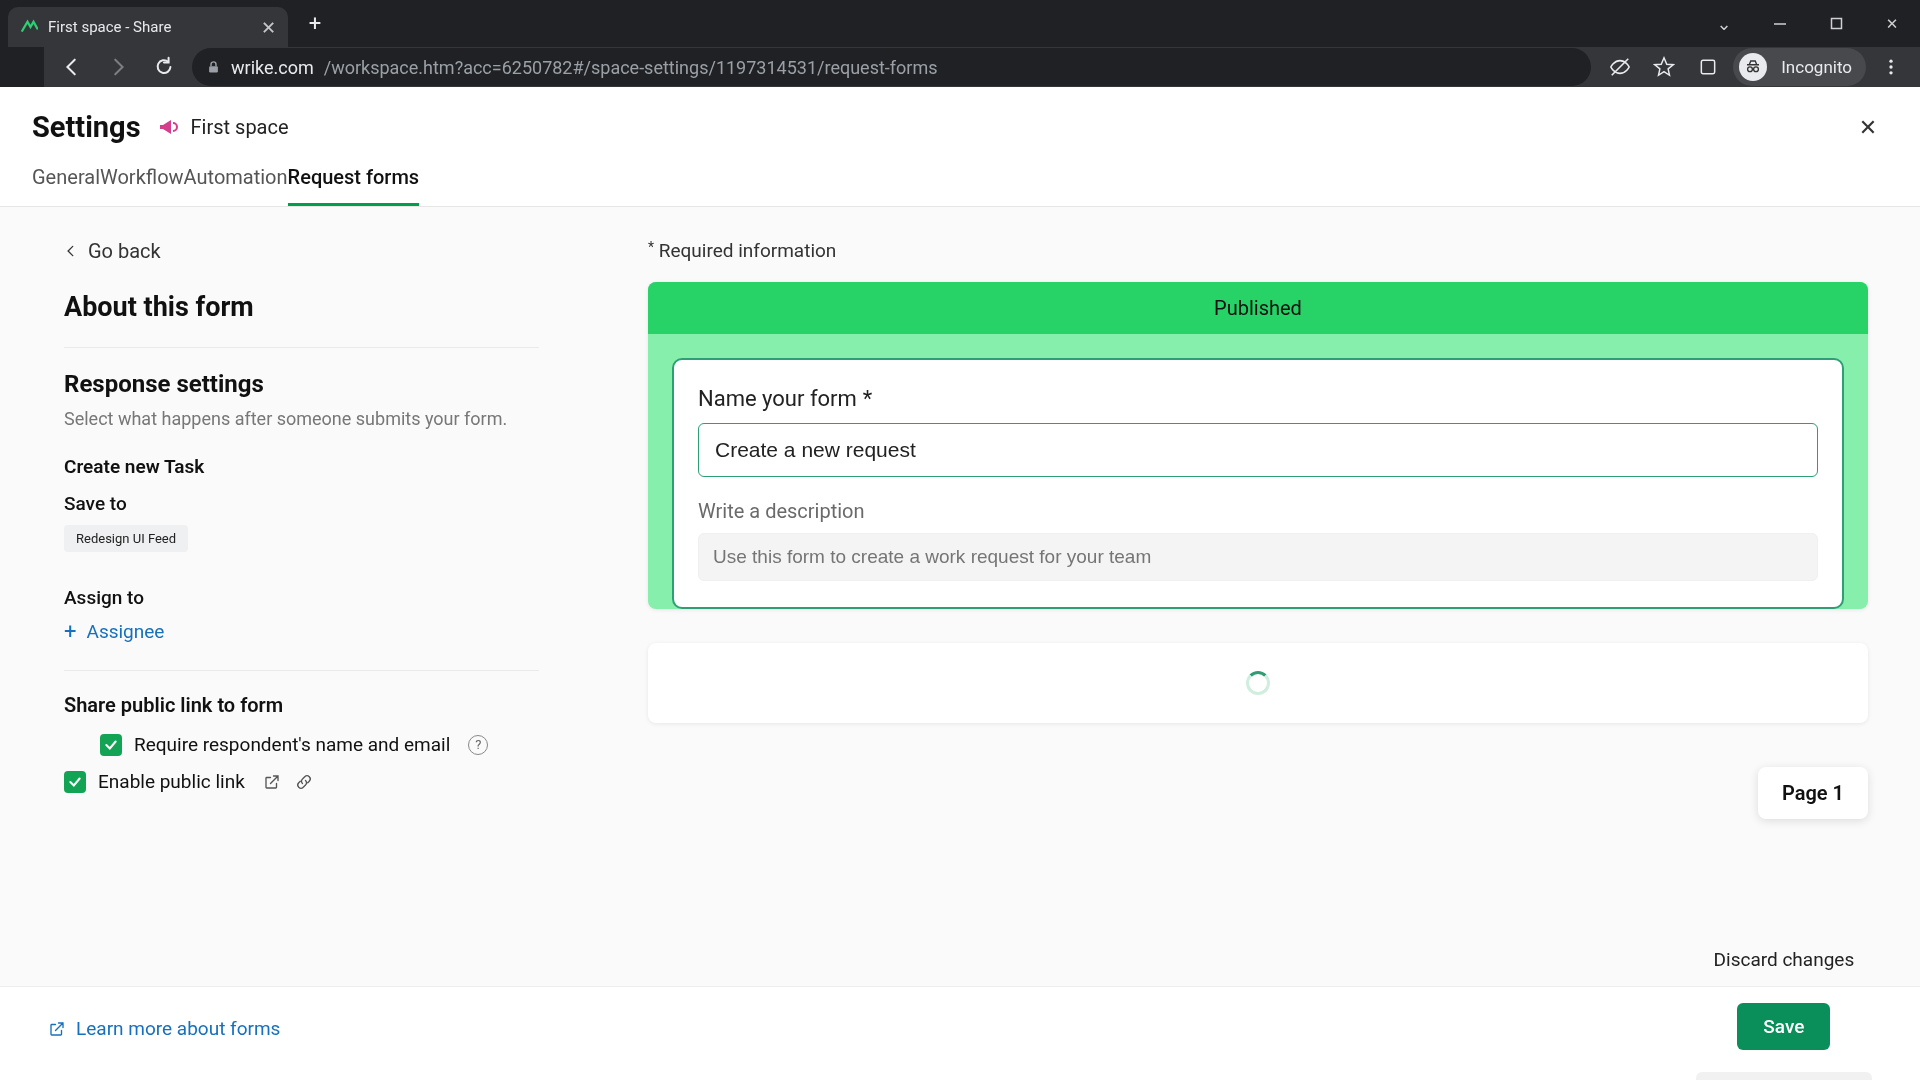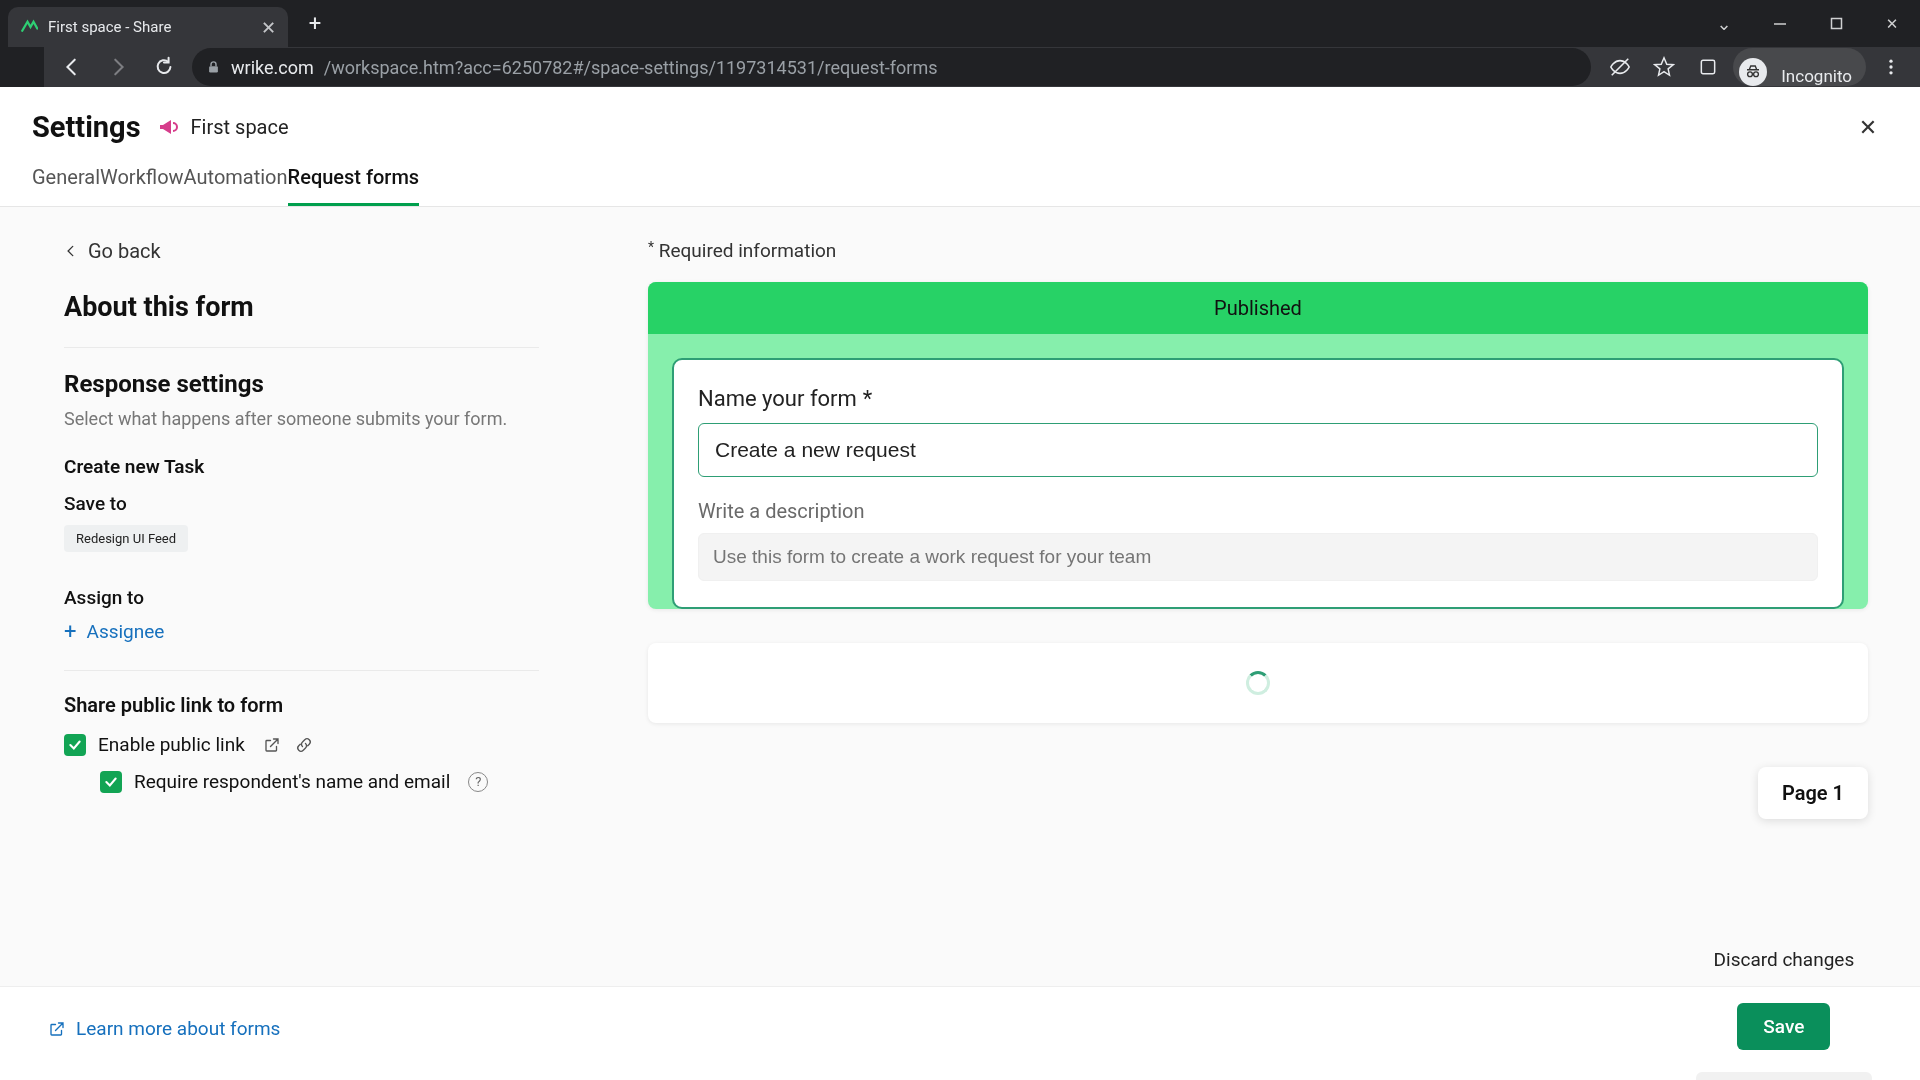--- a/index.html
+++ b/index.html
@@ -16,21 +16,21 @@
   .win-controls span { width: 56px; height: 44px; display: flex; align-items: center; justify-content: center; cursor: pointer; font-size: 15px;}
   .win-controls .chevdown { font-size: 18px; }
 
   .addr-bar { display: flex; align-items: center; height: 40px; background: #35363a; padding: 0 10px; gap: 10px; margin-left: 44px; }
   .nav-icn { width: 36px; height: 36px; display: flex; align-items: center; justify-content: center; color: #e8eaed; cursor: pointer; }
   .nav-icn.disabled { opacity: .4; }
   .url-field { flex: 1; background: #202124; border-radius: 22px; height: 38px; display: flex; align-items: center; padding: 0 14px; color: #9aa0a6; font-size: 18px; gap: 10px;}
   .url-field .host { color: #e8eaed; }
   .right-icons { display: flex; align-items: center; gap: 6px; color: #e8eaed; }
   .right-icons .btn { width: 38px; height: 38px; display: flex; align-items: center; justify-content: center; cursor: pointer; }
-  .incog-pill { display: flex; align-items: flex-end; gap: 14px; background: #48494c; border-radius: 22px; height: 38px; padding: 0 14px 0 6px; color: #e8eaed; font-size: 17px; cursor: pointer;}
+  .incog-pill { display: flex; align-items: center; gap: 14px; background: #48494c; border-radius: 22px; height: 38px; padding: 0 14px 0 6px; color: #e8eaed; font-size: 17px; cursor: pointer;}
   .incog-pill .avatar { width: 28px; height: 28px; border-radius: 50%; background: #e8eaed; color: #333; display: flex; align-items: center; justify-content: center; }
 
   
   .app { background: #fff; width: 100%; height: calc(1080px - 97px); position: relative; display: flex; flex-direction: column;}
   .app-header { display: flex; align-items: center; padding: 20px 32px 0 32px; gap: 16px; }
   .app-title { font-size: 29px; font-weight: 700; color: #111; }
   .space-chip { display: flex; align-items: center; gap: 10px; color: #222; font-size: 20px; }
   .close-app { margin-left: auto; width: 40px; height: 40px; display: flex; align-items: center; justify-content: center; cursor: pointer; color: #333; font-size: 22px;}
 
   .tabs-row { display: flex; padding: 18px 32px 0 32px; border-bottom: 1px solid #e6e6e6; font-size: 20px; }
@@ -224,50 +224,50 @@
       <div class="label-med" style="margin-top:12px">Assign to</div>
       <div class="add-assignee">
         <span class="plus-blue">+</span>
         <span>Assignee</span>
       </div>
 
       <div class="divider"></div>
 
       <div class="label-strong" style="font-size:20px; margin-bottom:16px">Share public link to form</div>
 
+      <div class="cb-row indent">
+        <span class="checkbox">
+          <svg width="14" height="14" viewBox="0 0 24 24">
+              <path d="M4 12 L10 18 L20 6" stroke="#fff" stroke-width="3.5" fill="none" stroke-linecap="round"></path>
+            </svg>
+        </span>
+        <span>Require respondent's name and email</span>
+        <span class="help-icn">?</span>
+      </div>
+
       <div class="cb-row">
         <span class="checkbox">
           <svg width="14" height="14" viewBox="0 0 24 24">
               <path d="M4 12 L10 18 L20 6" stroke="#fff" stroke-width="3.5" fill="none" stroke-linecap="round"></path>
             </svg>
         </span>
         <span>Enable public link</span>
         <span class="link-icons">
           <span>
             <svg width="18" height="18" viewBox="0 0 24 24">
                 <path d="M14 4 h6 v6 M20 4 L10 14 M18 14 v5 a1 1 0 0 1-1 1 H5 a1 1 0 0 1-1-1 V7 a1 1 0 0 1 1-1 h5" stroke="#555" stroke-width="1.8" fill="none" stroke-linecap="round"></path>
               </svg>
           </span>
           <span>
             <svg width="18" height="18" viewBox="0 0 24 24">
                 <path d="M10 14 a4 4 0 0 1 0-6 l3-3 a4 4 0 0 1 6 6 l-2 2 M14 10 a4 4 0 0 1 0 6 l-3 3 a4 4 0 0 1-6-6 l2-2" stroke="#555" stroke-width="1.8" fill="none" stroke-linecap="round"></path>
               </svg>
           </span>
         </span>
       </div>
-
-      <div class="cb-row indent">
-        <span class="checkbox">
-          <svg width="14" height="14" viewBox="0 0 24 24">
-              <path d="M4 12 L10 18 L20 6" stroke="#fff" stroke-width="3.5" fill="none" stroke-linecap="round"></path>
-            </svg>
-        </span>
-        <span>Require respondent's name and email</span>
-        <span class="help-icn">?</span>
-      </div>
     </div>
 
     <div class="right-col">
       <div class="req-info"><span class="star">*</span> <span>Required information</span></div>
 
       <div class="form-card-outer" style="margin-left:28px;">
         <div class="pub-banner">Published</div>
         <div class="form-body">
           <div class="fieldlabel"><span>Name your form</span><span class="req-asterisk">*</span></div>
           <input class="name-input" value="Create a new request" style="">

